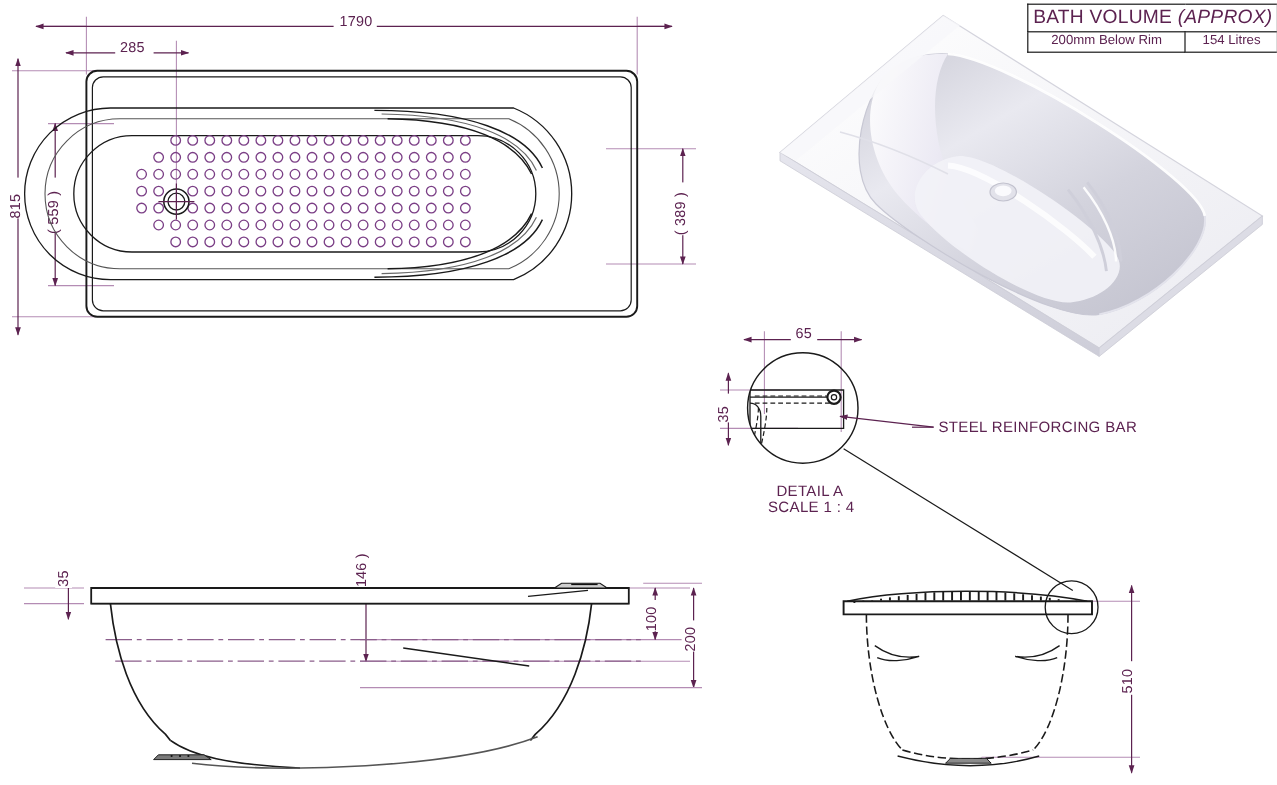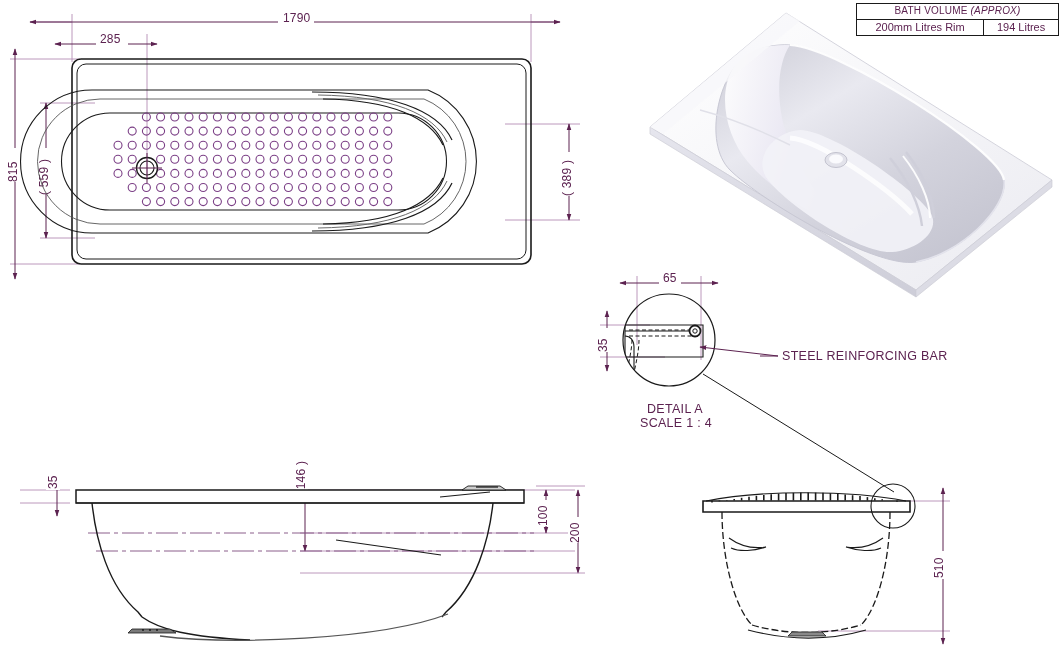--- a/index.html
+++ b/index.html
@@ -31,21 +31,21 @@
     border-collapse:collapse;
     font-family:"Liberation Sans", sans-serif;
     font-size:11px; color:#5C2250;
     background:#fff;
   }
   #volume-table td{
     border:1px solid #1a1a1a;
     padding:1px 4px; text-align:center; line-height:1.25;
     white-space:nowrap;
   }
-  #volume-table td.hdr{font-size:10px;letter-spacing:.2px;margin-left:27px;}
+  #volume-table td.hdr{font-size:16px;letter-spacing:.2px;margin-left:27px;}
   #volume-table td.hdr .approx{font-style:italic;}
   #volume-table td.lbl{width:130px;}
   #volume-table td.val{width:73px;}
 </style>
 </head>
 <body>
 
 <div id="stage">
 
   <svg class="layer" viewBox="0 0 1064 654">
@@ -543,19 +543,19 @@
 
   <table id="volume-table">
     <tbody>
         <tr>
       <td class="hdr" colspan="2">
         <span>BATH VOLUME</span>
         <span class="approx">(APPROX)</span>
       </td>
     </tr>
     <tr>
-      <td class="lbl">200mm Litres Rim</td>
-      <td class="val">194 Litres</td>
+      <td class="lbl">200mm Below Rim</td>
+      <td class="val">154 Litres</td>
     </tr>
   </tbody>
     </table>
 
 </div>
 
 </body></html>

